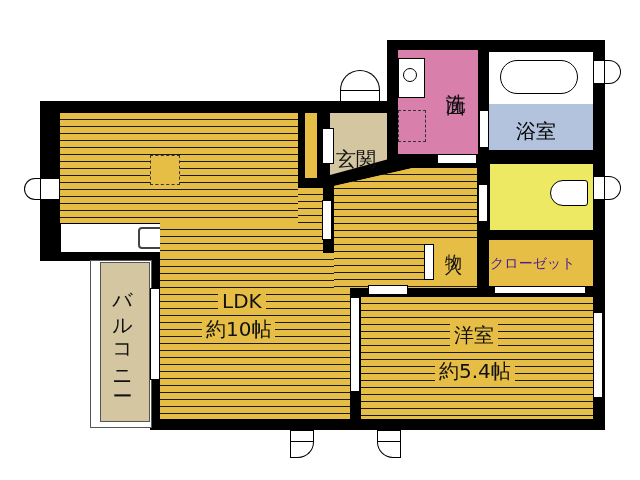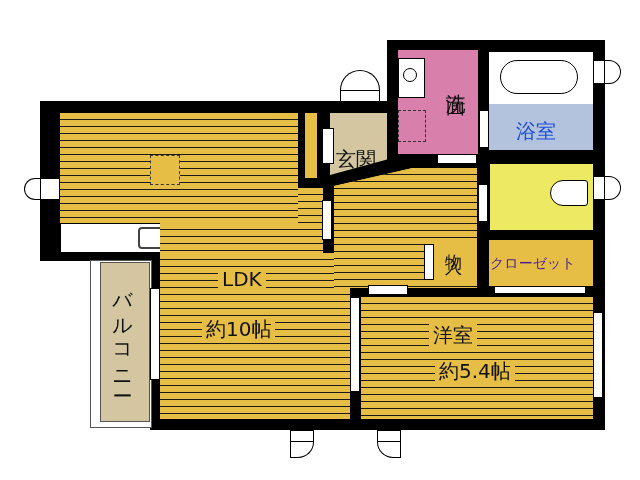--- a/index.html
+++ b/index.html
@@ -46,40 +46,40 @@
 
 <div class="abs wash" style="left:398px;top:50px;width:80px;height:104px;"></div>
 <div class="abs white" style="left:398px;top:58px;width:27px;height:40px;border:1px solid #000;"></div>
 <div class="abs" style="left:403px;top:68px;width:14px;height:14px;border:1px solid #000;border-radius:50%;"></div>
 <div class="abs" style="left:398px;top:110px;width:28px;height:32px;border:1px dashed #333;"></div>
 <div class="abs vt" style="left:443px;top:78px;font-size:20px;color:#111;">洗面</div>
 
 <div class="abs white" style="left:489px;top:52px;width:104px;height:52px;"></div>
 <div class="abs" style="left:500px;top:60px;width:78px;height:34px;border:1px solid #000;border-radius:17px;"></div>
 <div class="abs bath" style="left:489px;top:104px;width:104px;height:46px;"></div>
-<div class="abs" style="left:516px;top:118px;font-size:20px;color:#1d4ed8;">浴室</div>
+<div class="abs" style="left:516px;top:118px;font-size:20px;color:#000000;">浴室</div>
 <div class="abs win" style="left:479px;top:110px;width:10px;height:38px;"></div>
 
 <div class="abs toilet" style="left:490px;top:164px;width:103px;height:66px;"></div>
 <div class="abs white" style="left:550px;top:180px;width:38px;height:26px;border:1px solid #000;border-radius:13px 3px 3px 13px;"></div>
 <div class="abs win" style="left:478px;top:184px;width:10px;height:38px;"></div>
 
 <div class="abs plain" style="left:433px;top:240px;width:44px;height:46px;"></div>
 <div class="abs vt" style="left:443px;top:240px;font-size:17px;color:#111;">物入</div>
 <div class="abs win" style="left:424px;top:244px;width:10px;height:36px;"></div>
 
 <div class="abs plain" style="left:489px;top:240px;width:104px;height:46px;"></div>
 <div class="abs" style="left:490px;top:255px;font-size:14px;color:#4c1d95;">クローゼット</div>
 <div class="abs win" style="left:494px;top:286px;width:92px;height:8px;"></div>
 
 <div class="abs floor" style="left:361px;top:297px;width:232px;height:122px;"></div>
-<div class="abs lbl" style="left:429px;top:324px;">洋室</div>
+<div class="abs lbl" style="left:450px;top:324px;">洋室</div>
 <div class="abs lbl" style="left:435px;top:360px;text-align:center;">約5.4帖</div>
 
-<div class="abs lbl" style="left:218px;top:268px;">LDK</div>
+<div class="abs lbl" style="left:218px;top:290px;">LDK</div>
 <div class="abs lbl" style="left:202px;top:318px;">約10帖</div>
 
 <div class="abs win" style="left:350px;top:297px;width:10px;height:95px;"></div>
 <div class="abs win" style="left:322px;top:200px;width:10px;height:40px;"></div>
 <div class="abs win" style="left:368px;top:285px;width:40px;height:10px;"></div>
 <div class="abs win" style="left:437px;top:154px;width:40px;height:10px;"></div>
 
 <div class="abs" style="left:90px;top:260px;width:62px;height:168px;border:1px solid #555;background:#fff;"></div>
 <div class="abs balc" style="left:100px;top:262px;width:50px;height:160px;"></div>
 <div class="abs vt" style="left:110px;top:278px;font-size:20px;color:#111;">バルコニー</div>

